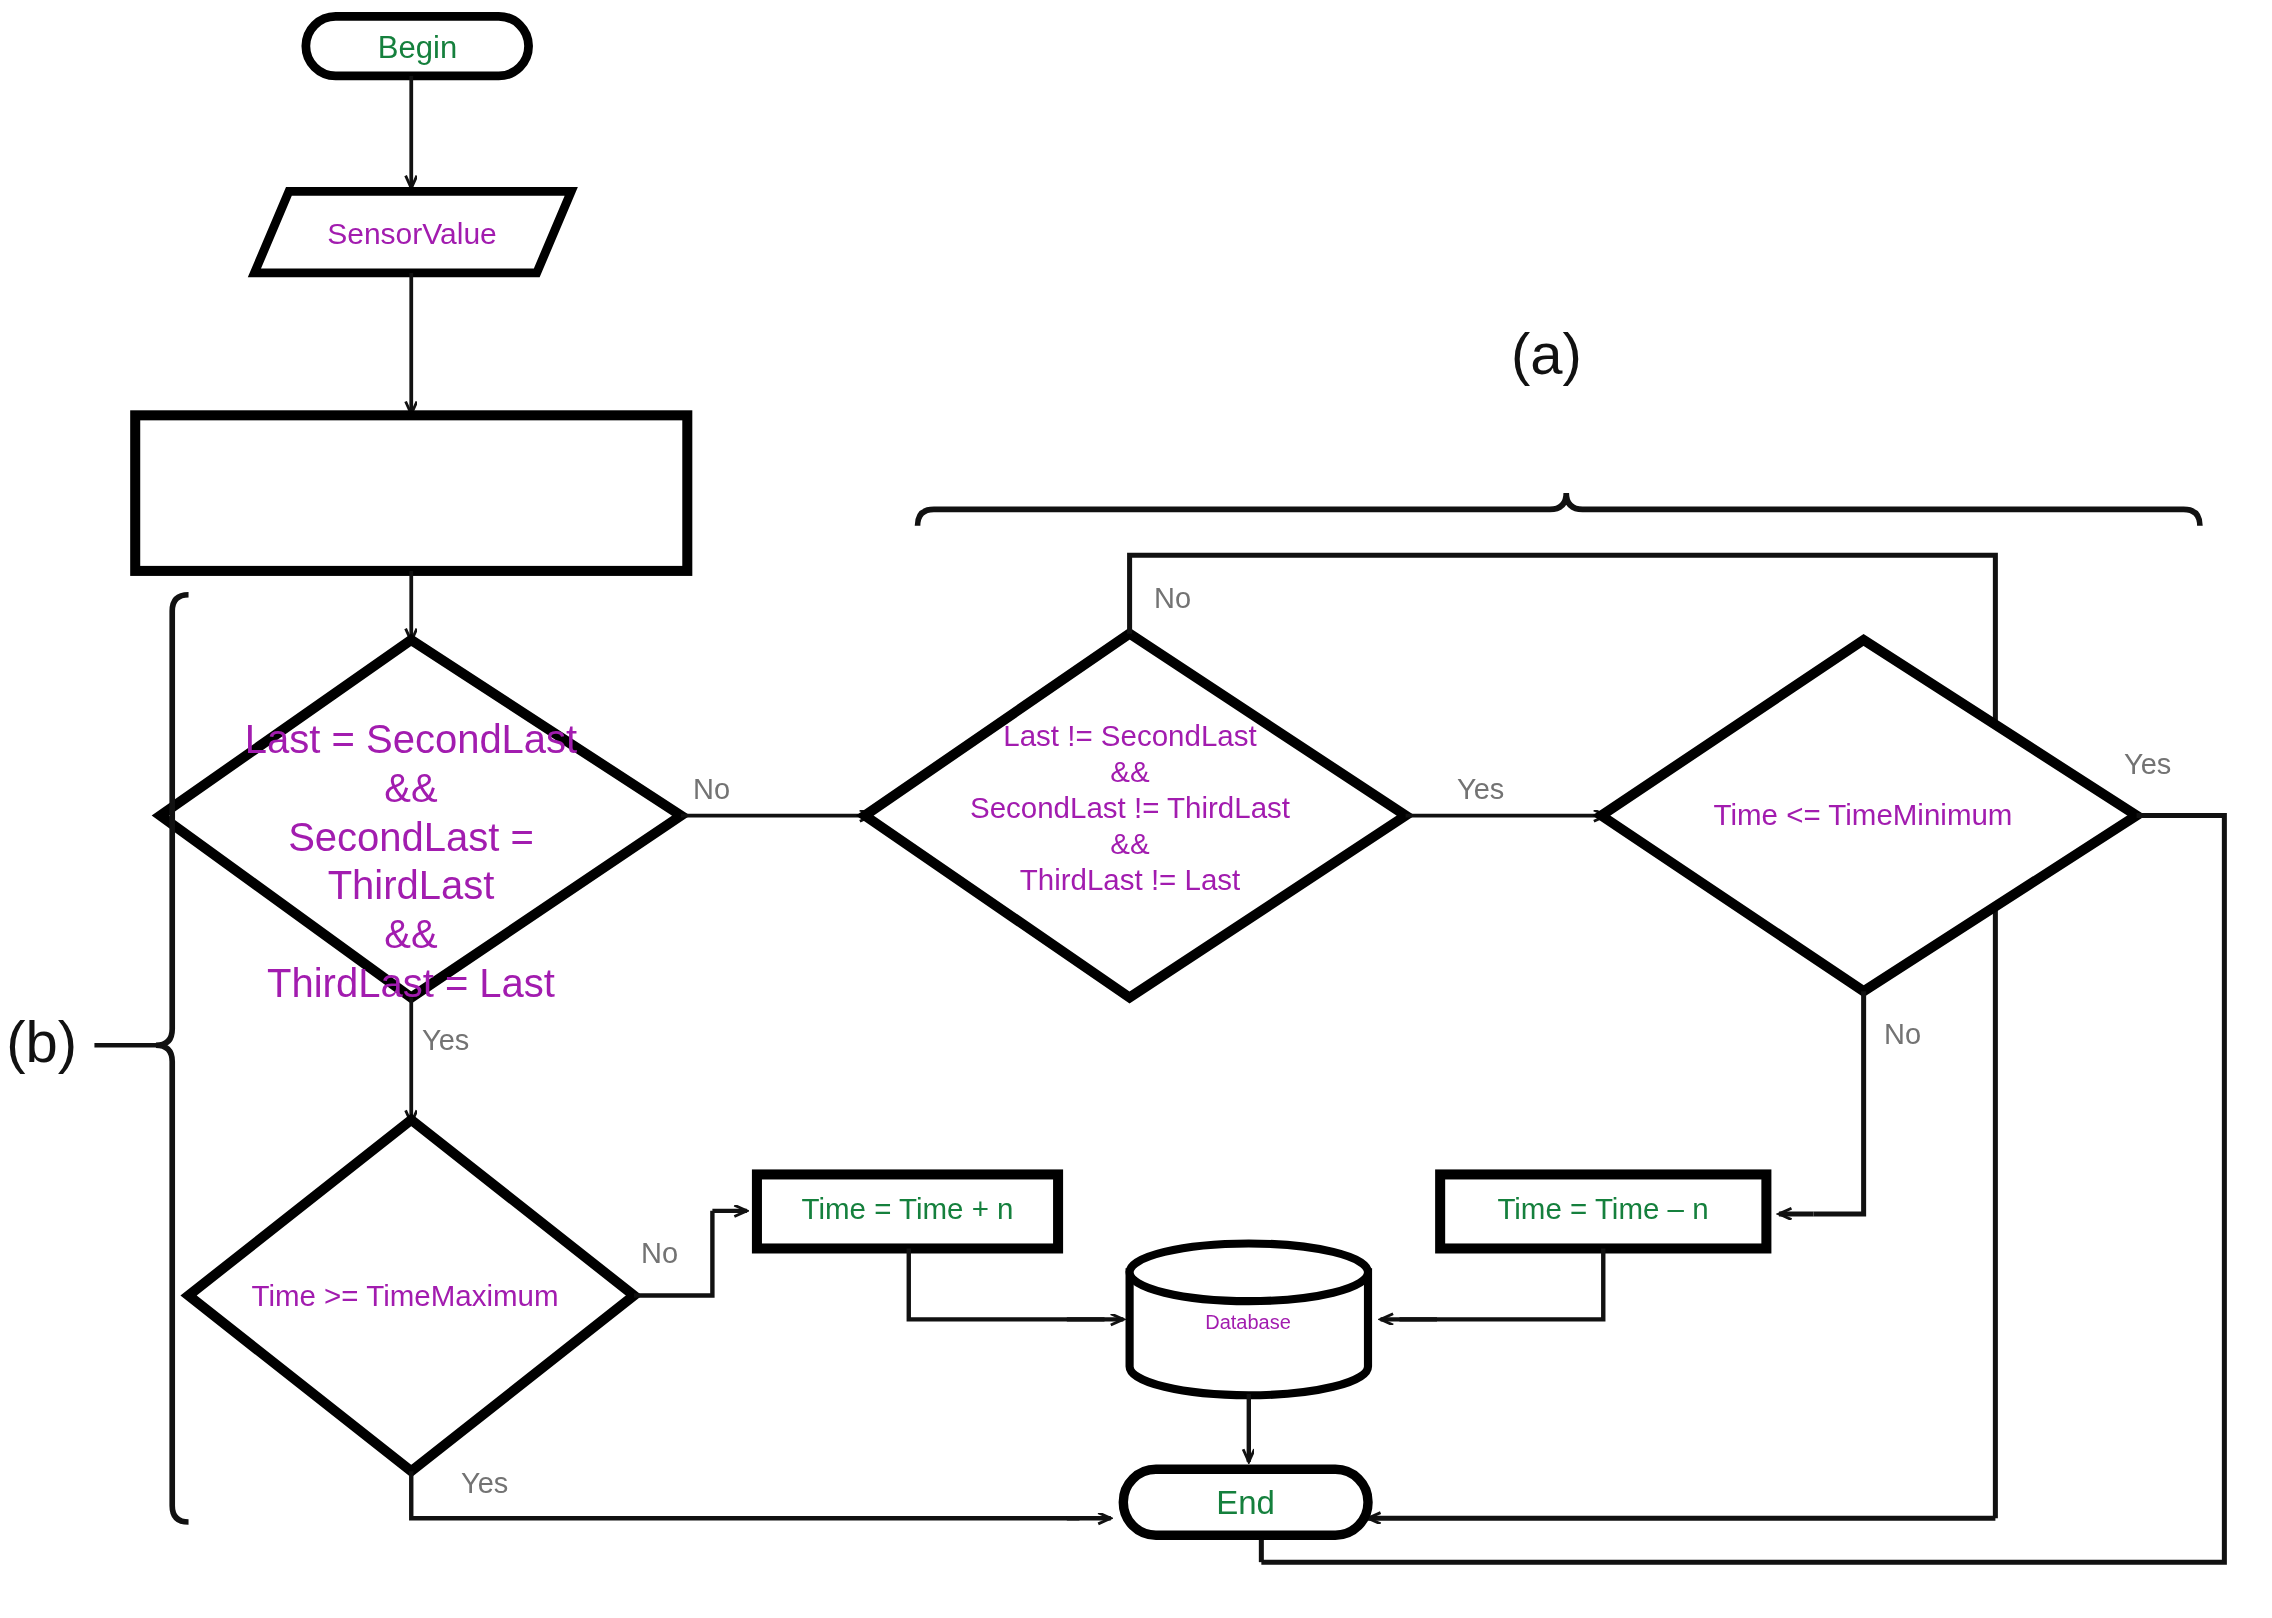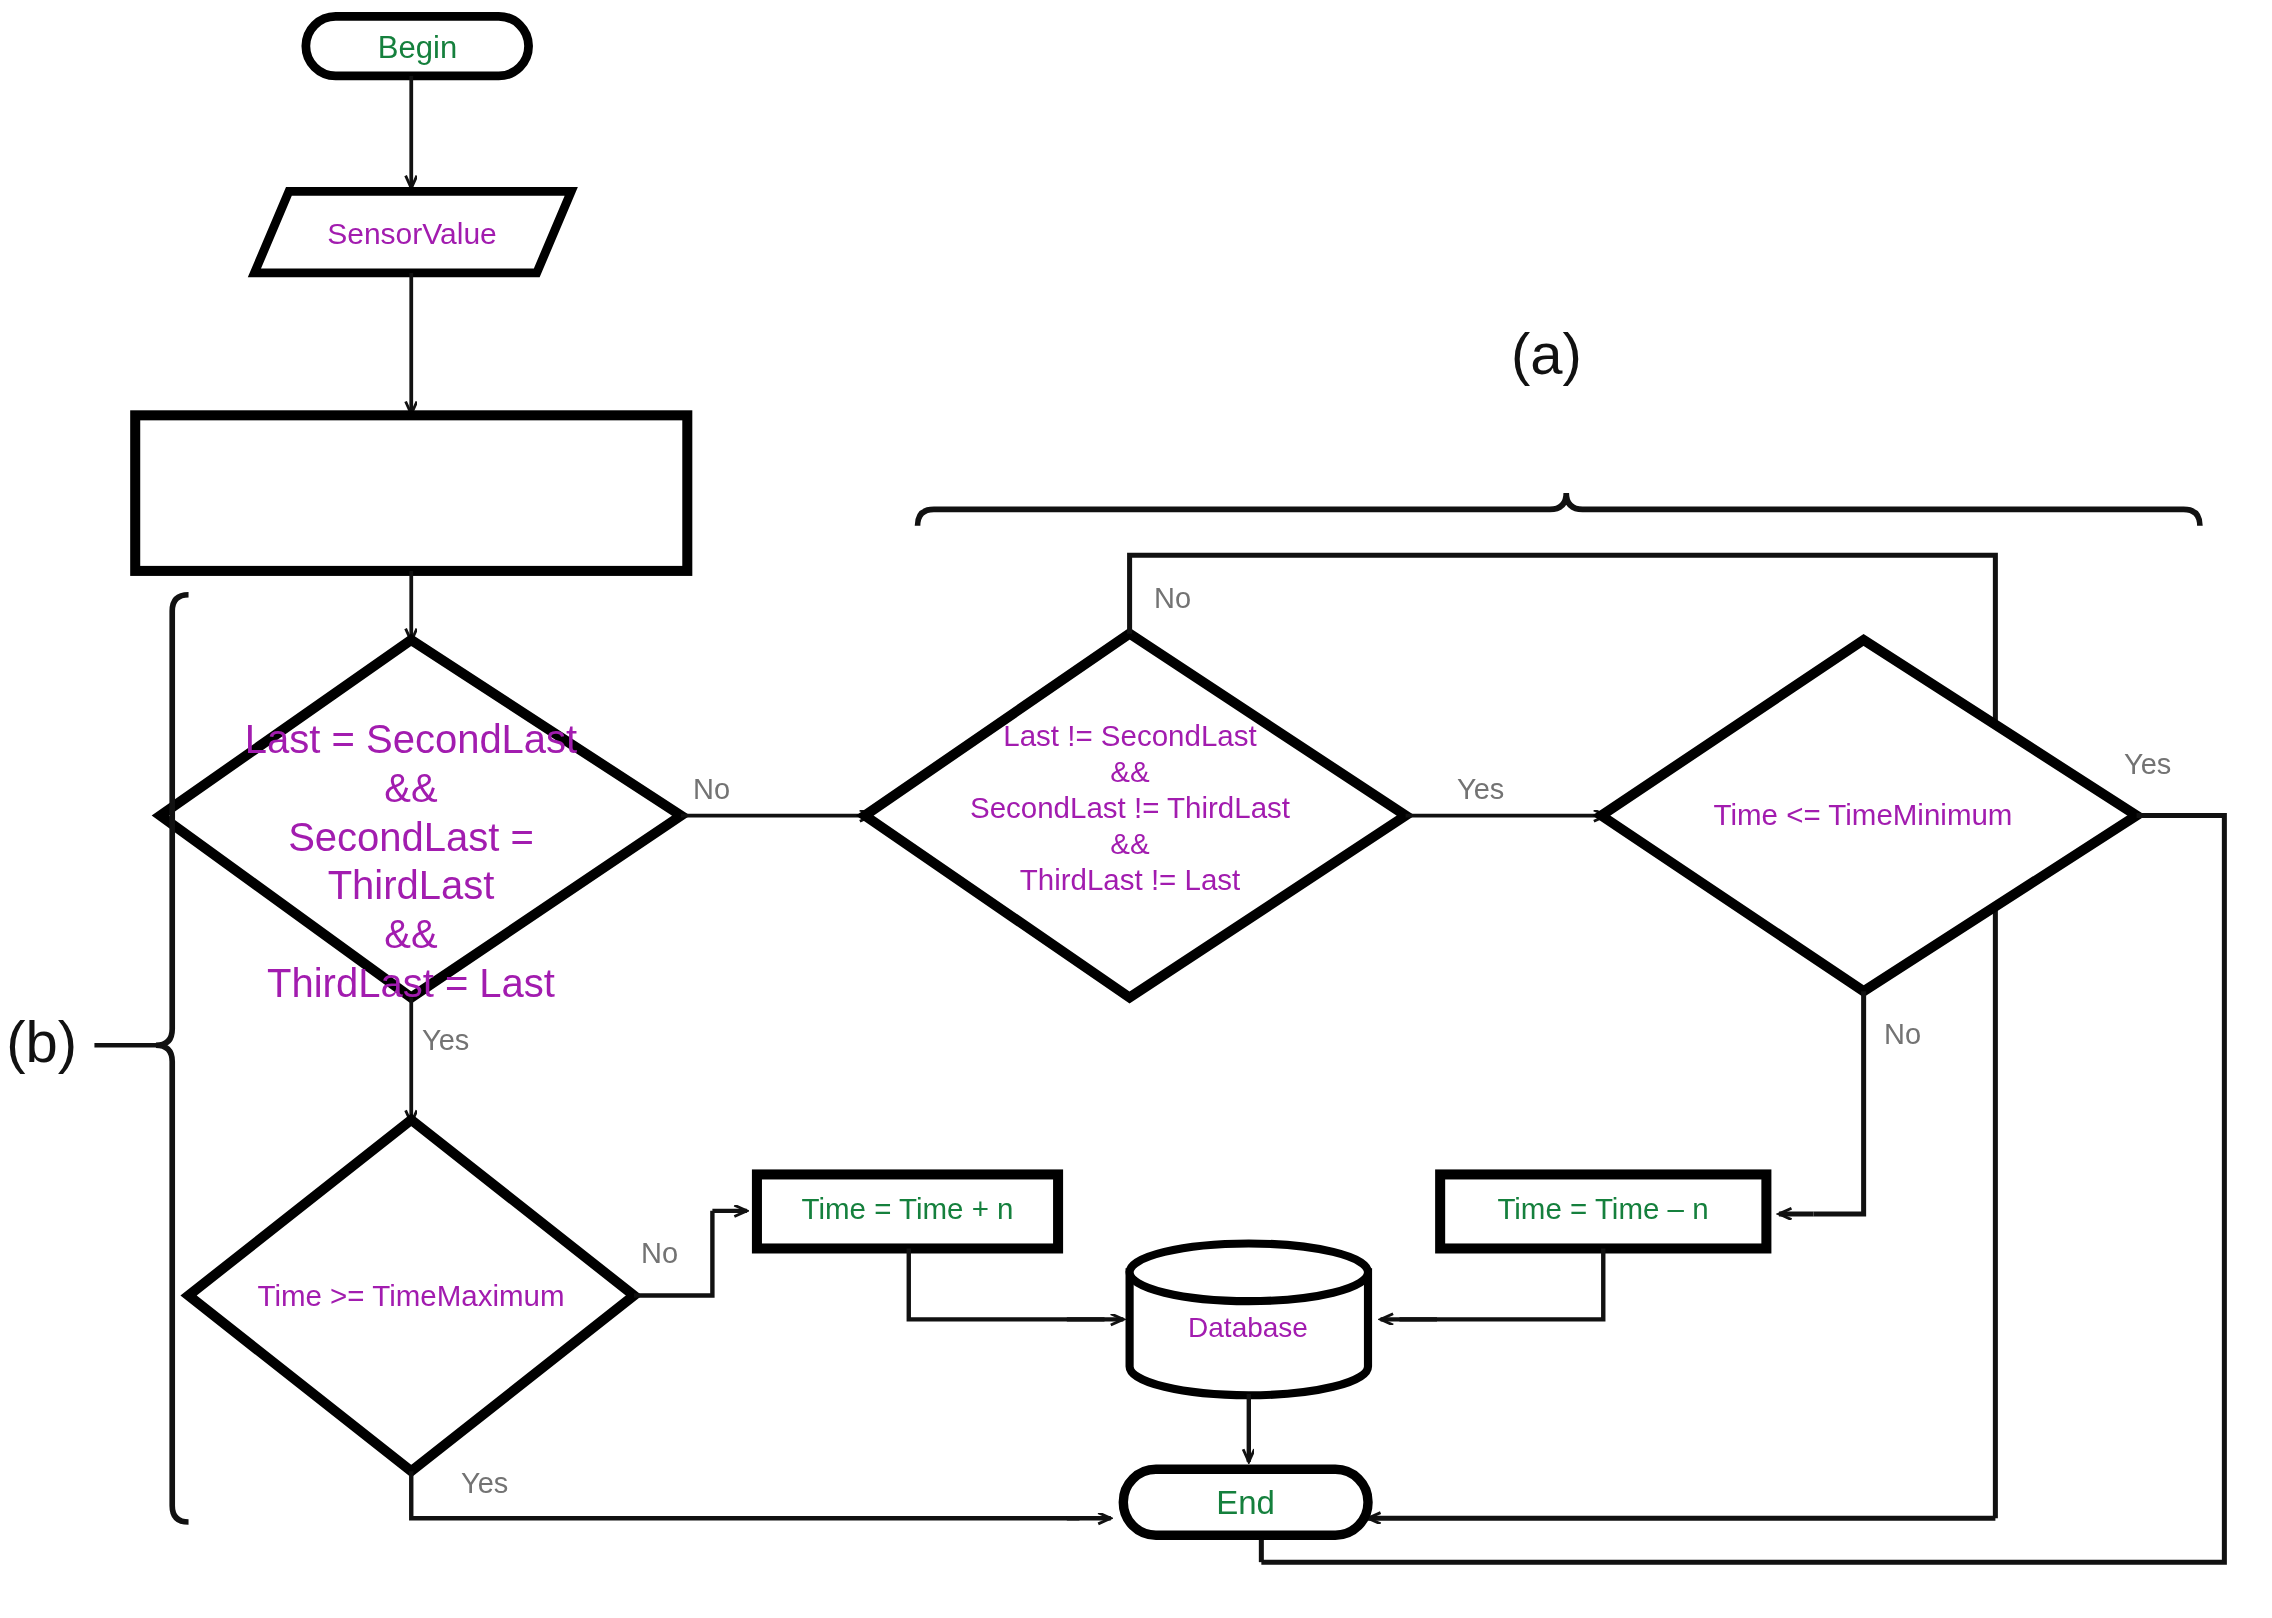--- a/index.html
+++ b/index.html
@@ -127,27 +127,27 @@
 ThirdLast = Last</div>
 
   <div class="nodeLabel black" style="left:929px; top:718px; width:402px; font-size:29.5px; line-height:1.22;">Last != SecondLast
 &amp;&amp;
 SecondLast != ThirdLast
 &amp;&amp;
 ThirdLast != Last</div>
 
   <div class="nodeLabel black" style="left:1675px; top:798px; width:376px; font-size:29.5px;">Time &lt;= TimeMinimum</div>
 
-  <div class="nodeLabel black" style="left:223px; top:1279px; width:376px; font-size:29.5px;">Time &gt;= TimeMaximum</div>
+  <div class="nodeLabel black" style="left:217px; top:1279px; width:376px; font-size:29.5px;">Time &gt;= TimeMaximum</div>
 
   <div class="nodeLabel blue" style="left:757px; top:1192px; width:301px; font-size:29.5px;">Time = Time + n</div>
 
   <div class="nodeLabel blue" style="left:1440px; top:1192px; width:326px; font-size:29.5px;">Time = Time – n</div>
 
-  <div class="nodeLabel black" style="left:1129px; top:1311px; width:238px; font-size:28px;">Database</div>
+  <div class="nodeLabel black" style="left:1129px; top:1311px; width:238px; font-size:20px;">Database</div>
 
   <div class="nodeLabel blue" style="left:1123px; top:1484px; width:245px; font-size:33px;">End</div>
 
   <div class="edgeLabel" style="left:693px; top:773px;">No</div>
 
   <div class="edgeLabel" style="left:422px; top:1024px;">Yes</div>
 
   <div class="edgeLabel" style="left:1154px; top:582px;">No</div>
 
   <div class="edgeLabel" style="left:1457px; top:773px;">Yes</div>

